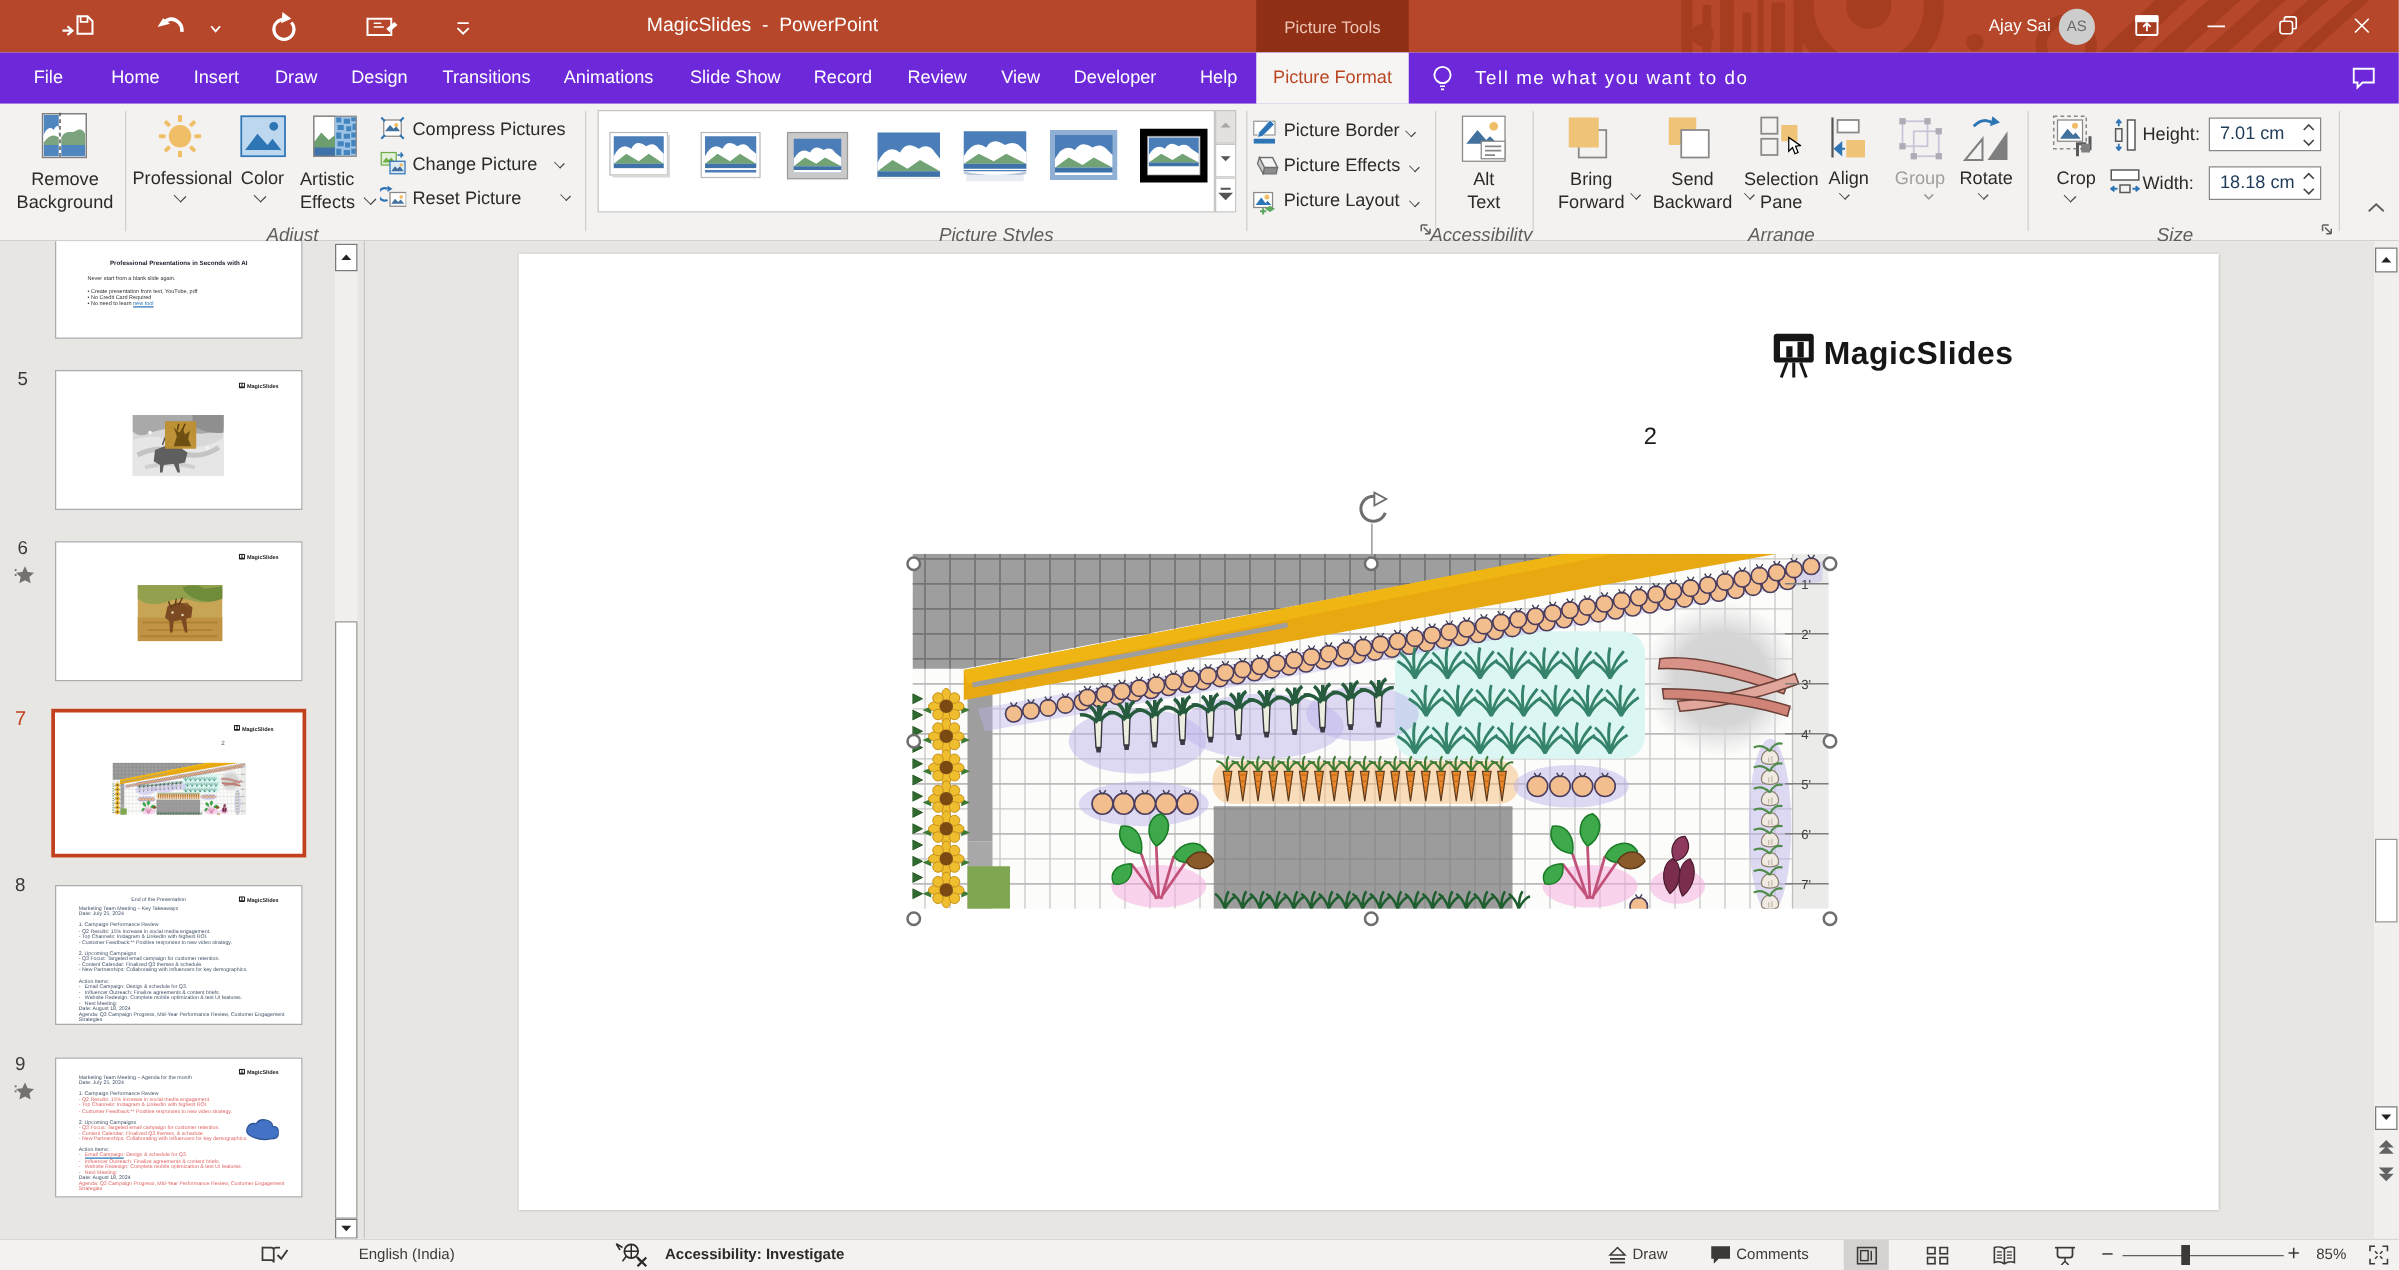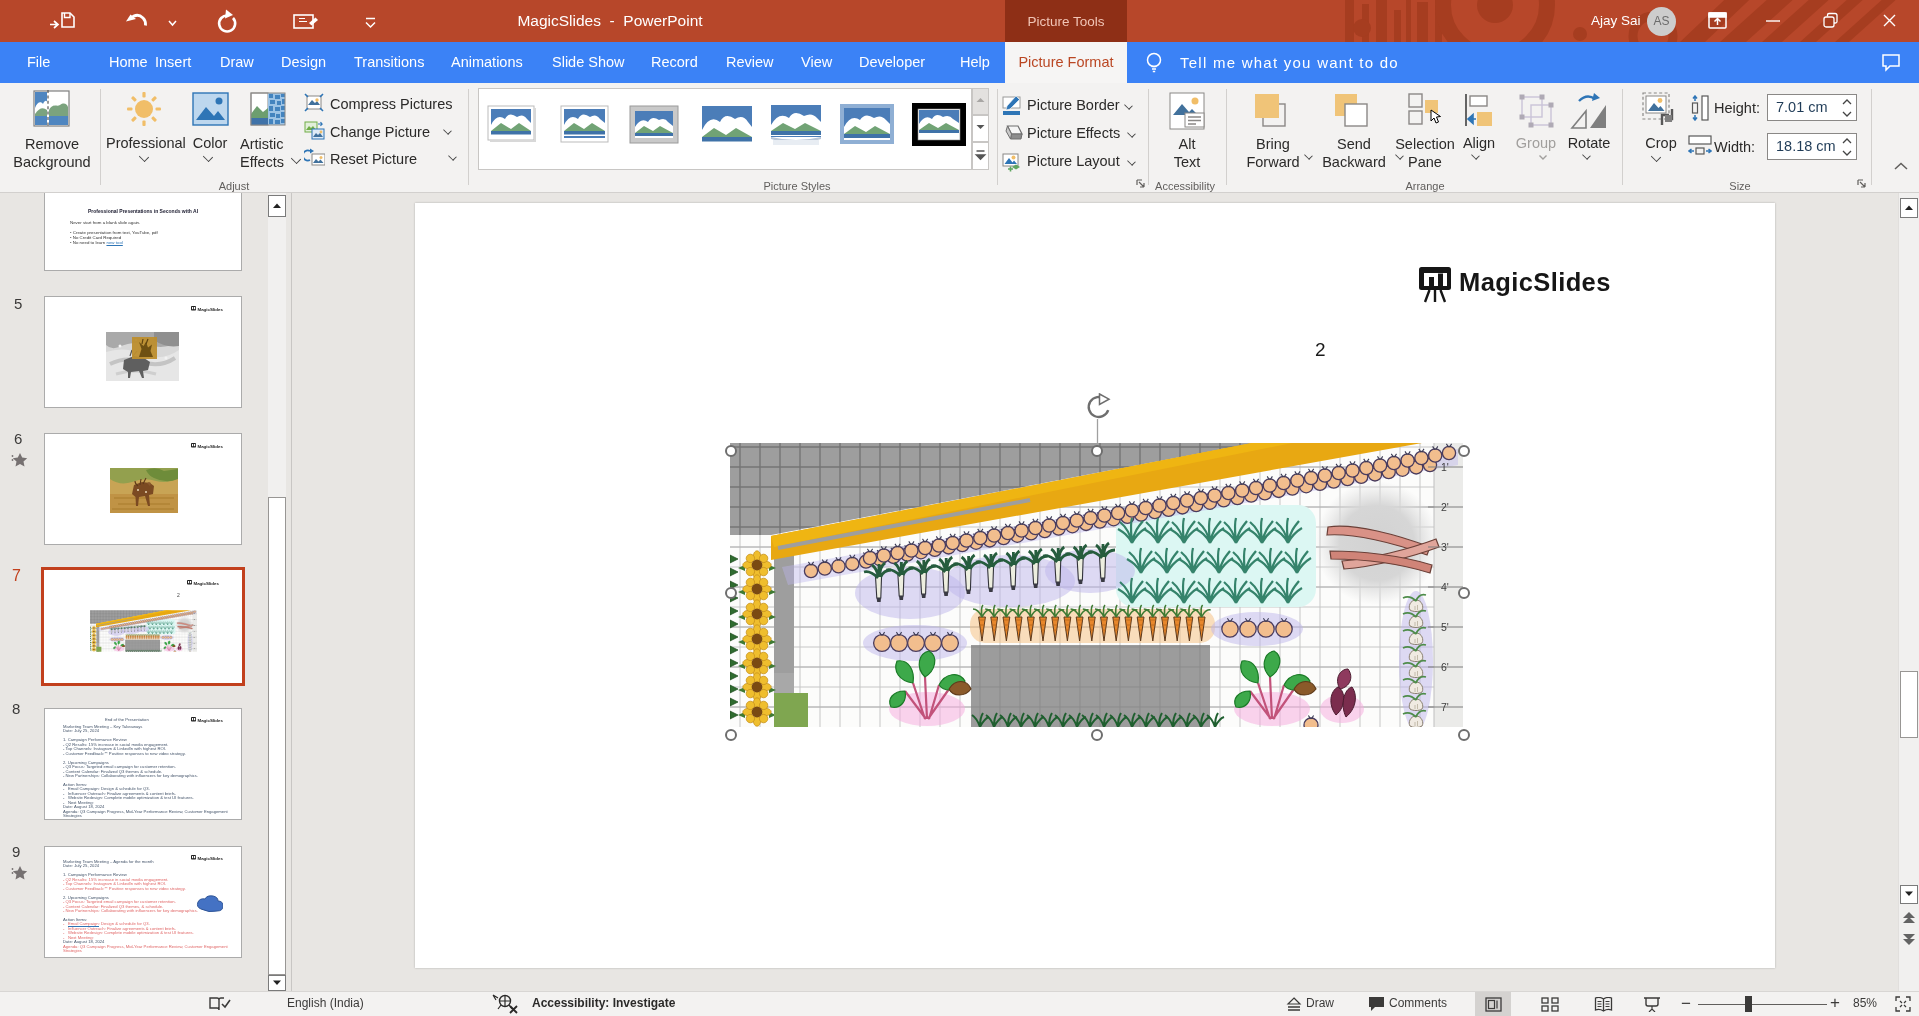--- a/index.html
+++ b/index.html
@@ -1,25 +1,25 @@
 <!DOCTYPE html>
 <html><head>
 <meta charset="utf-8">
 <style>
 * { margin:0; padding:0; box-sizing:border-box; }
 html,body { width:1919px; height:1016px; overflow:hidden; font-family:"Liberation Sans", sans-serif; }
 .abs { position:absolute; }
 
 #titlebar { position:absolute; left:0; top:0; width:1919px; height:42px; background:#B7472A; overflow:hidden; }
-#tabrow { position:absolute; left:0; top:42px; width:1919px; height:41px; background:#3b82f6; }
+#tabrow { position:absolute; left:0; top:42px; width:1919px; height:41px; background:#6d28d9; }
 #ribbon { position:absolute; left:0; top:83px; width:1919px; height:110px; background:#F3F2F1; border-bottom:1px solid #D2D0CE; }
 #mainarea { position:absolute; left:0; top:193px; width:1919px; height:798px; background:#E8E6E3; }
 #statusbar { position:absolute; left:0; top:991px; width:1919px; height:25px; background:#F3F2F1; border-top:1px solid #D8D6D4; font-size:12px; color:#3B3A39; }
 .tab { position:absolute; top:0; height:41px; line-height:41px; color:#FFFFFF; font-size:14.5px; }
-.grouplabel { position:absolute; font-size:11px; color:#605E5C; text-align:center; }
+.grouplabel { position:absolute; font-size:15px; color:#605E5C; text-align:center;font-style:italic; }
 .ribbontext { font-size:14.5px; color:#2B2A29; }
 .vline { position:absolute; width:1px; background:#D2D0CE; top:6px; height:96px; }
 .chev { width:9px; height:6px; }
 .chev::before { content:""; position:absolute; width:7px; height:7px; border-right:1.4px solid #444; border-bottom:1.4px solid #444; transform:rotate(45deg) scale(1,0.8); top:-2px; }
 .chev2 { width:8px; height:5px; }
 .chev2::before { content:""; position:absolute; width:6px; height:6px; border-right:1.3px solid #444; border-bottom:1.3px solid #444; transform:rotate(45deg) scale(1,0.75); top:-2px; }
 .thumb { position:absolute; width:198px; height:112px; background:#fff; border:1px solid #ABABAB; overflow:hidden; }
 .snum { position:absolute; font-size:15px; color:#3B3A39; }
 .mslogo-s { position:absolute; }
 .tinytext { position:absolute; font-size:4.2px; line-height:1.06; color:#44546A; }
@@ -98,21 +98,21 @@
         <path d="M5.5 4.5 v-1.5 a1.5 1.5 0 0 1 1.5 -1.5 h6 a2 2 0 0 1 2 2 v6 a1.5 1.5 0 0 1 -1.5 1.5 h-1.5"></path>
       </g>
     </svg>
   <svg class="abs" style="left:1882px;top:13px;width:15px;height:15px" viewBox="0 0 15 15">
       <path d="M2 2 L13 13 M13 2 L2 13" stroke="#fff" stroke-width="1.4"></path>
     </svg>
 </div>
 
 <div id="tabrow">
   <div class="tab" style="left:27px;">File</div>
-  <div class="tab" style="left:89px;margin-left:20px;">Home</div>
+  <div class="tab" style="left:89px;">Home</div>
   <div class="tab" style="left:155px;">Insert</div>
   <div class="tab" style="left:220px;">Draw</div>
   <div class="tab" style="left:281px;">Design</div>
   <div class="tab" style="left:354px;">Transitions</div>
   <div class="tab" style="left:451px;">Animations</div>
   <div class="tab" style="left:552px;">Slide Show</div>
   <div class="tab" style="left:651px;">Record</div>
   <div class="tab" style="left:726px;">Review</div>
   <div class="tab" style="left:801px;">View</div>
   <div class="tab" style="left:859px;">Developer</div>

